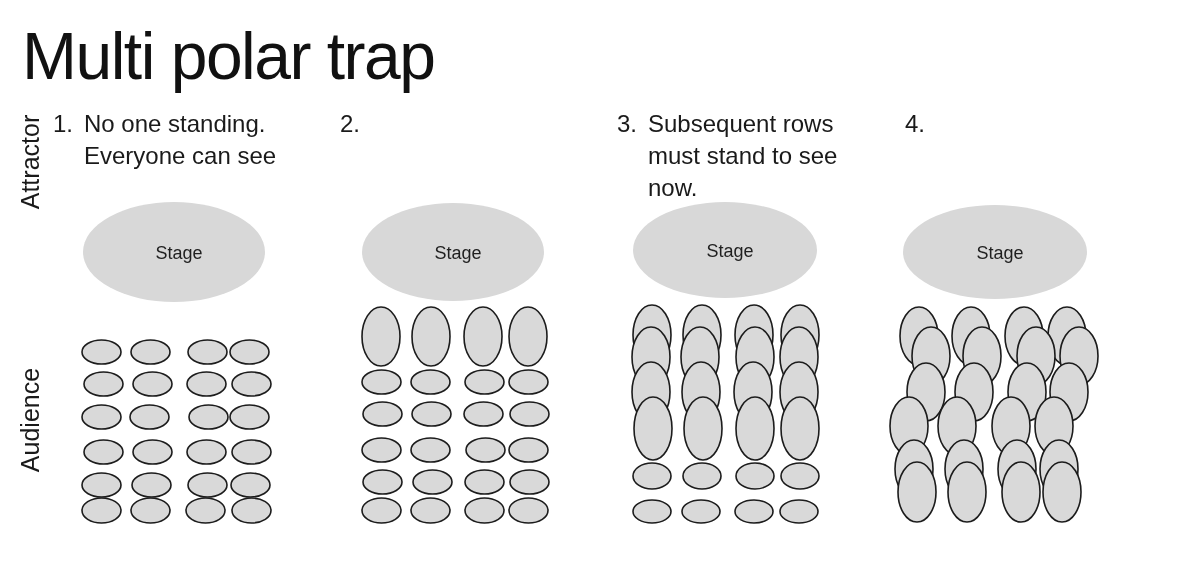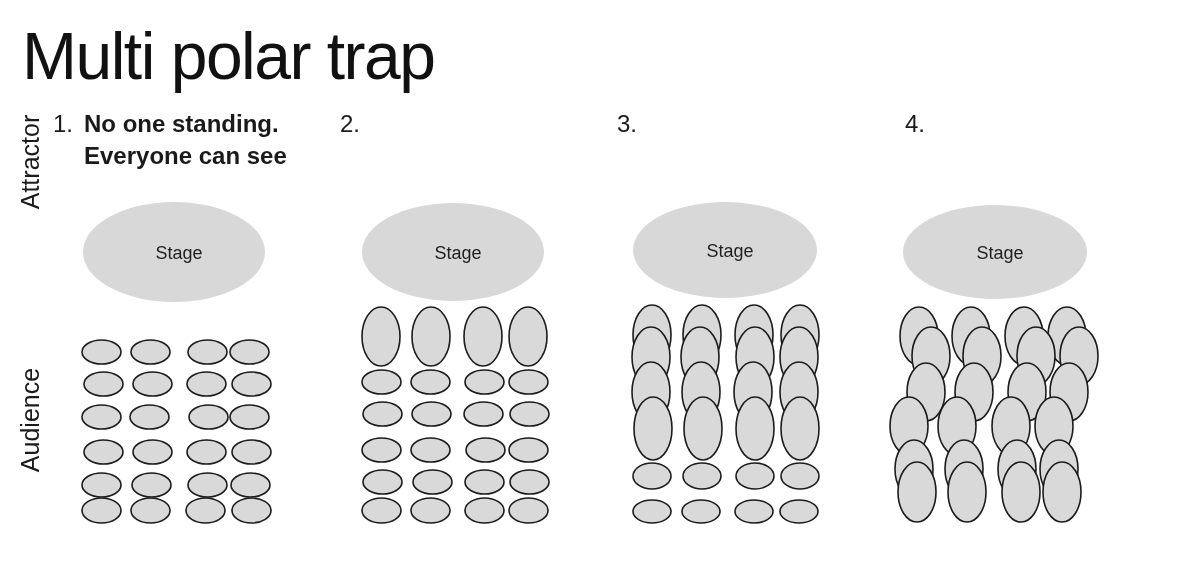--- a/index.html
+++ b/index.html
@@ -18,21 +18,21 @@
     text-align: center; font-size: 25px; color: #1a1a1a;
     transform: rotate(-90deg);
   }
   .side-label.attractor { left: -40px; top: 147px; }
   .side-label.audience  { left: -40px; top: 405px; }
   .caption {
     position: absolute; top: 108px; display: flex;
     font-size: 24px; line-height: 32px; color: #1a1a1a;
   }
   .caption .num { flex: none; width: 31px; }
-  .caption .cap-text { white-space: pre-line; font-weight: bold; }
+  .caption .cap-text { white-space: pre-line; }
   svg.scene { position: absolute; left: 0; top: 0; width: 1200px; height: 587px; }
 </style>
 </head>
 <body>
 
 <div class="canvas">
   <h1 class="title">Multi polar trap</h1>
   <div class="side-label attractor">Attractor</div>
   <div class="side-label audience">Audience</div>
   <svg class="scene" id="scene" viewBox="0 0 1200 587" xmlns="http://www.w3.org/2000/svg">
@@ -145,18 +145,21 @@
       <div class="caption" style="left: 53px;">
         <span class="num">1.</span>
         <span class="cap-text">No one standing.
 Everyone can see</span>
       </div>
       <div class="caption" style="left: 340px;">
         <span class="num">2.</span>
       </div>
       <div class="caption" style="left: 617px;">
         <span class="num">3.</span>
+        <span class="cap-text">Subsequent rows
+must stand to see
+now.</span>
       </div>
       <div class="caption" style="left: 905px;">
         <span class="num">4.</span>
       </div>
     </div>
 </div>
 
 </body></html>

